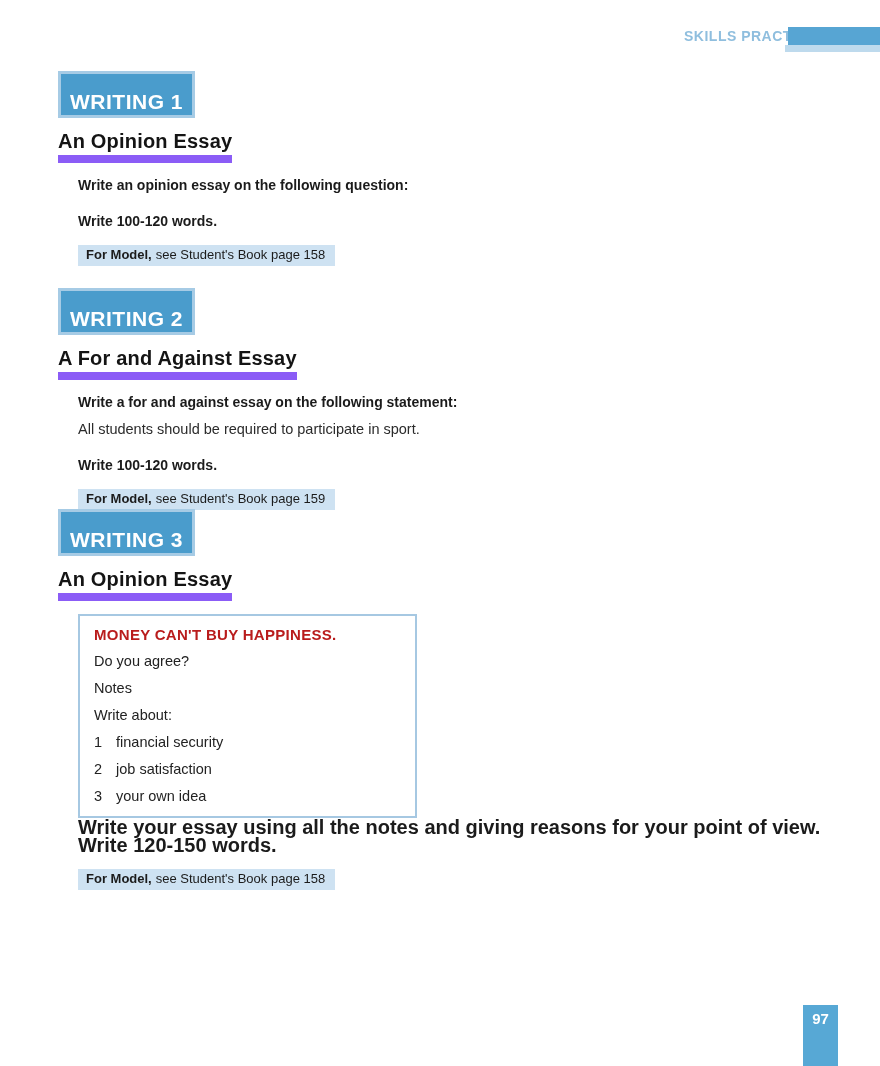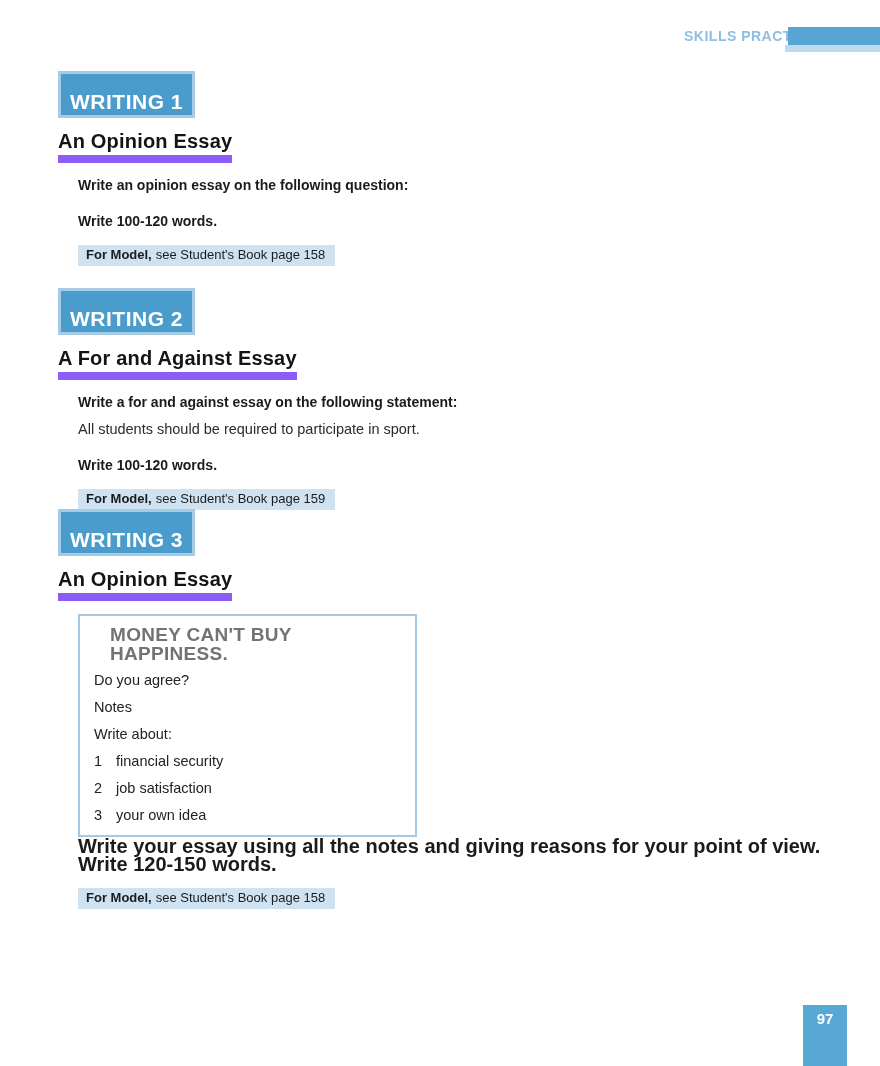--- a/index.html
+++ b/index.html
@@ -105,26 +105,25 @@
     line-height: 21px;
   }
   .task-box {
     margin-top: 11px;
     width: 339px;
     border: 2px solid #a6c8e2;
     padding: 9px 10px 10px 14px;
     background: #ffffff;
   }
   .task-box-heading {
-    font-size: 19px;
-    font-weight: bold;
-    color: #737373;
+    font-size: 15px;
+    font-weight: bold;
+    color: #b91c1c;
     letter-spacing: 0.3px;
     line-height: 19px;
-    margin-left: 16px;
   }
   .task-box-line {
     font-size: 14.5px;
     color: #222222;
     line-height: 19px;
     margin-top: 8px;
   }
   .task-item {
     display: flex;
     font-size: 14.5px;
@@ -133,21 +132,21 @@
     margin-top: 8px;
   }
   .task-item .num { width: 22px; flex: 0 0 22px; }
   .closing-line { font-size: 20px; }
 
   
   .page-bar {
     position: absolute;
     left: 803px;
     top: 1005px;
-    width: 44px;
+    width: 35px;
     height: 61px;
     background: #57a8d5;
     text-align: center;
   }
   .page-num {
     display: block;
     padding-top: 5px;
     color: #ffffff;
     font-size: 15px;
     font-weight: bold;

